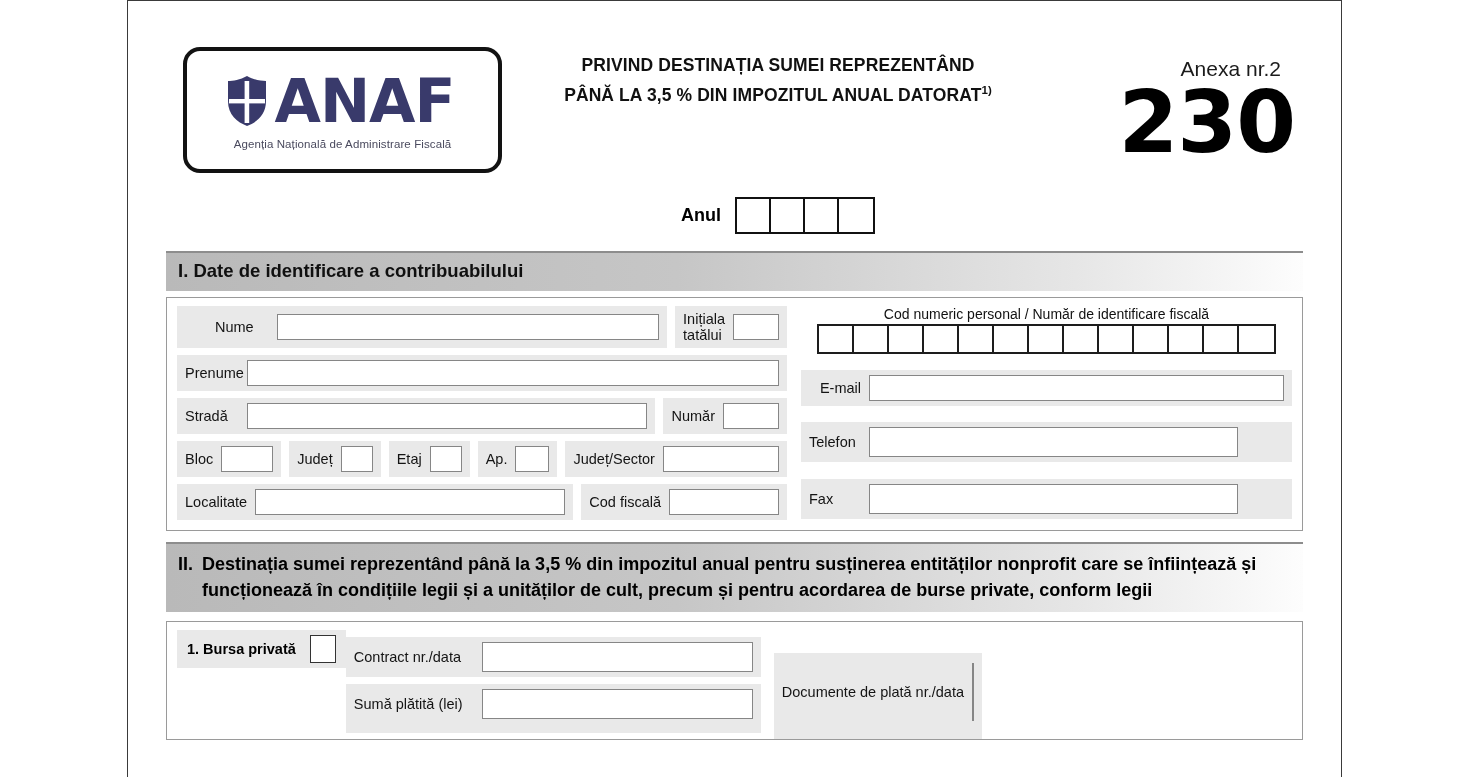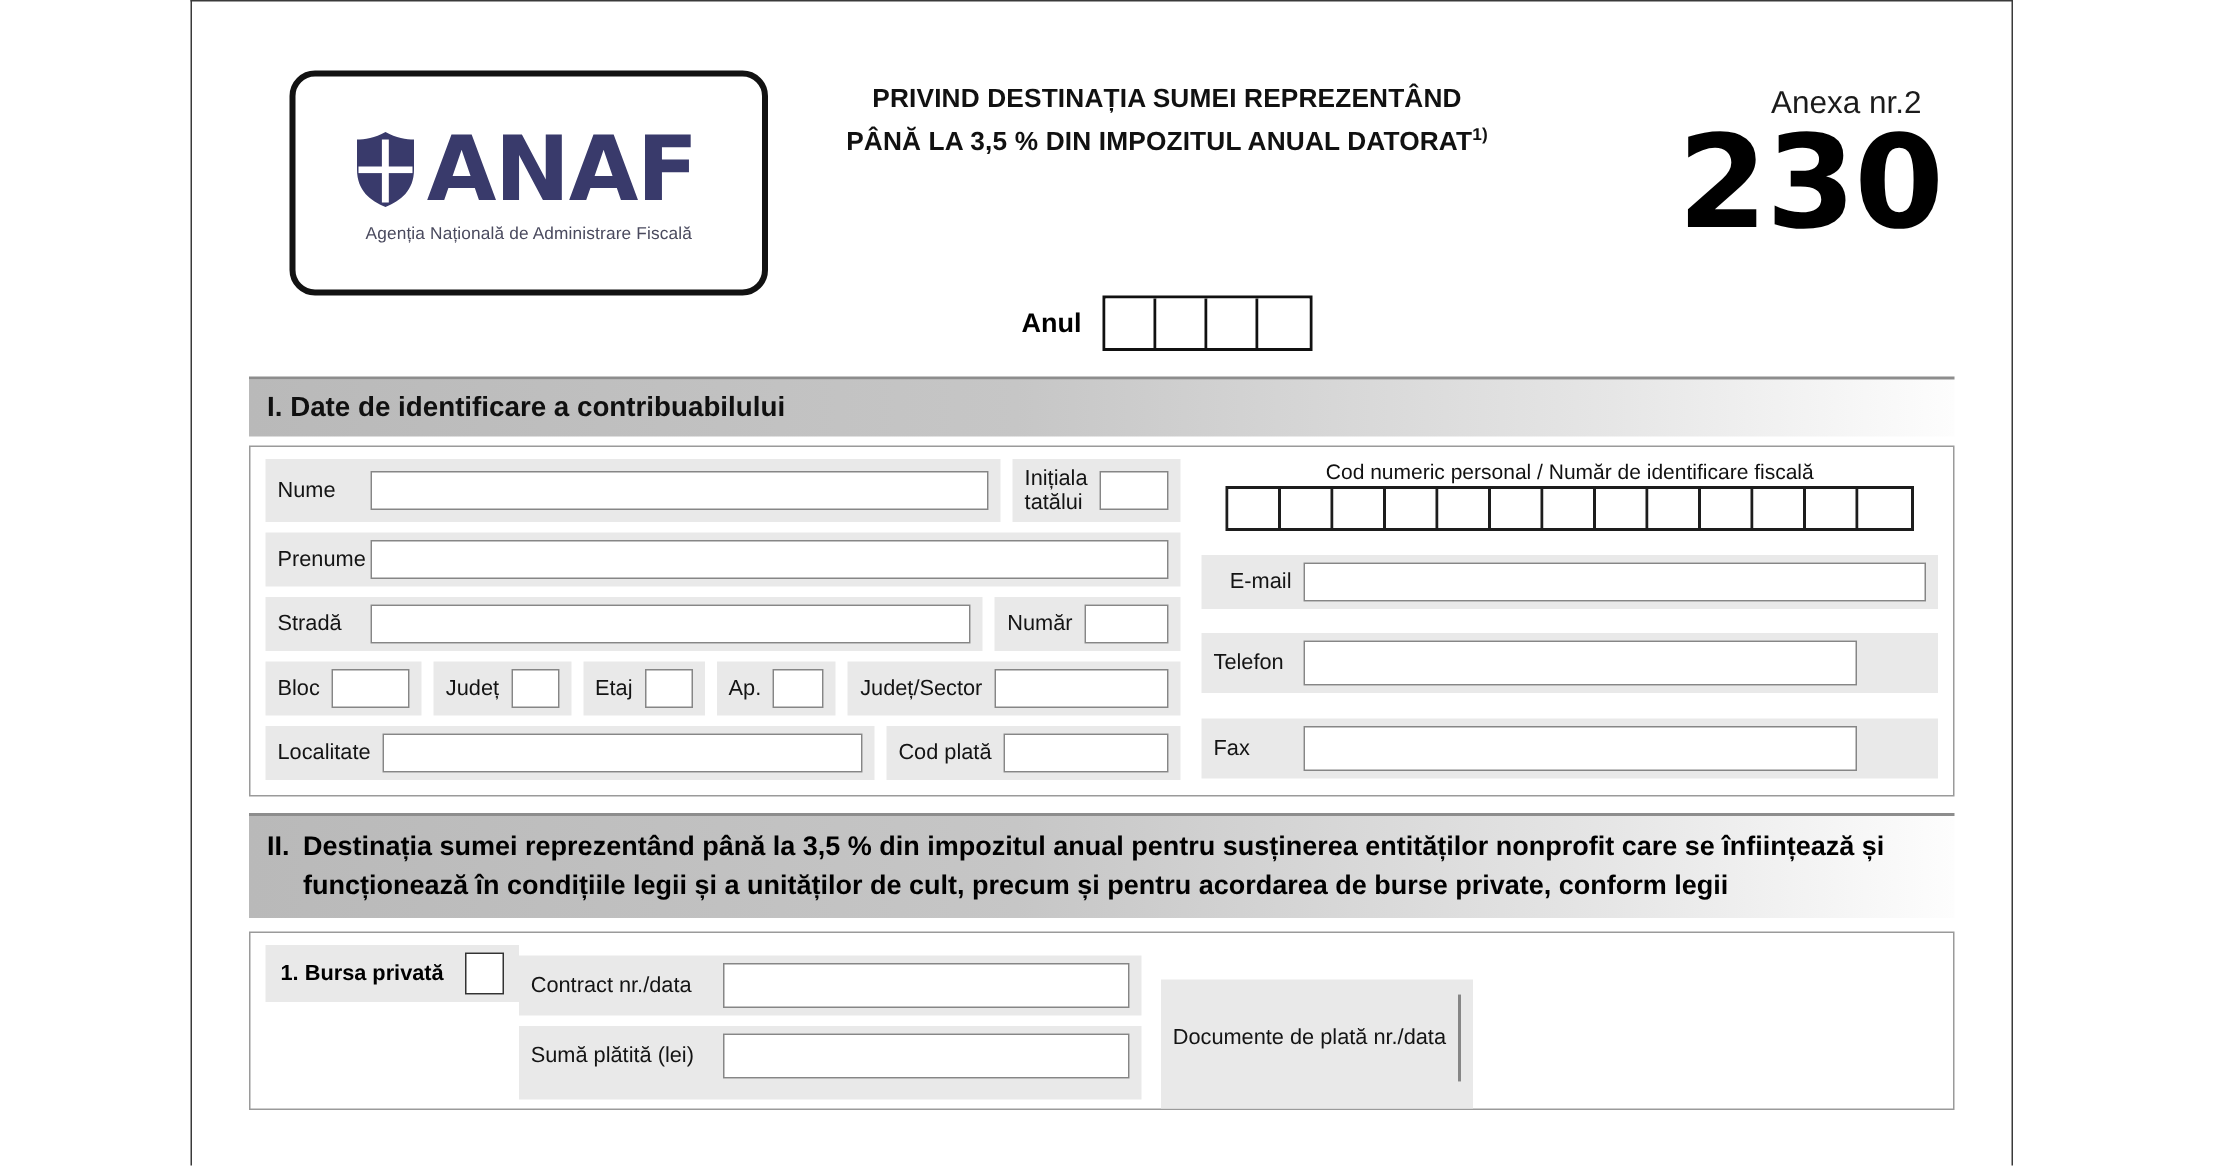--- a/index.html
+++ b/index.html
@@ -18,21 +18,21 @@
     border-left:1.5px solid #3a3a3a;
     border-right:1.5px solid #3a3a3a;
     border-top:1.5px solid #3a3a3a;
     box-sizing:border-box;
   }
 
   
   .header{position:relative;height:250px;}
 
   .logo-box{
-    position:absolute;left:65px;top:46px;width:319px;height:150px;
+    position:absolute;left:55px;top:46px;width:319px;height:126px;
     border:4px solid #121212;border-radius:17px;background:#fff;
     box-sizing:border-box;
     display:flex;flex-direction:column;align-items:center;justify-content:center;
   }
   .logo-row{display:flex;align-items:center;gap:6px;margin-left:-4px;}
   .shield{width:42px;height:52px;flex:none;}
   .logo-word{
     font-family:"DejaVu Sans",sans-serif;
     font-weight:bold;font-size:60px;letter-spacing:-1px;
     color:#393a6b;line-height:1;
@@ -174,21 +174,21 @@
     <div class="sec-bar">
       <div class="st">I. Date de identificare a contribuabilului</div>
     </div>
 
     <div class="panel">
 
       <div class="col" style="flex:0 0 610px;">
 
         <div class="row">
           <div class="fld" style="flex:1;">
-            <span class="lb" style="width:54px;">Nume</span>
+            <span class="lb" style="width:54px;margin-left:30px;">Nume</span>
             <span class="inp" style="flex:1;"></span>
           </div>
           <div class="fld">
             <span class="lb two">
               <span>Inițiala</span><br>
               <span>tatălui</span>
             </span>
             <span class="inp" style="width:46px;"></span>
           </div>
         </div>
@@ -233,21 +233,21 @@
             <span class="inp" style="flex:1;"></span>
           </div>
         </div>
 
         <div class="row">
           <div class="fld" style="flex:1;">
             <span class="lb">Localitate</span>
             <span class="inp" style="flex:1;"></span>
           </div>
           <div class="fld">
-            <span class="lb">Cod plată</span>
+            <span class="lb">Cod fiscală</span>
             <span class="inp" style="width:110px;"></span>
           </div>
         </div>
       </div>
 
       <div class="col" style="flex:1;">
 
         <div class="cnp-wrap">
           <div class="cnp-cap">Cod numeric personal / Număr de identificare fiscală</div>
           <div class="cnp-boxes">

